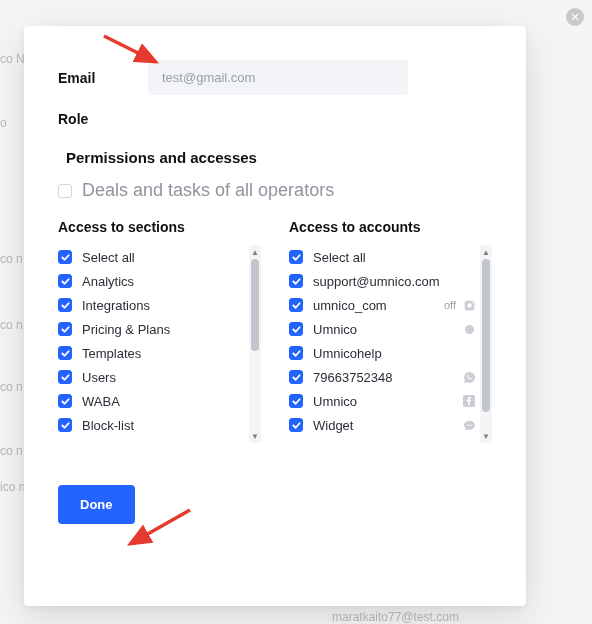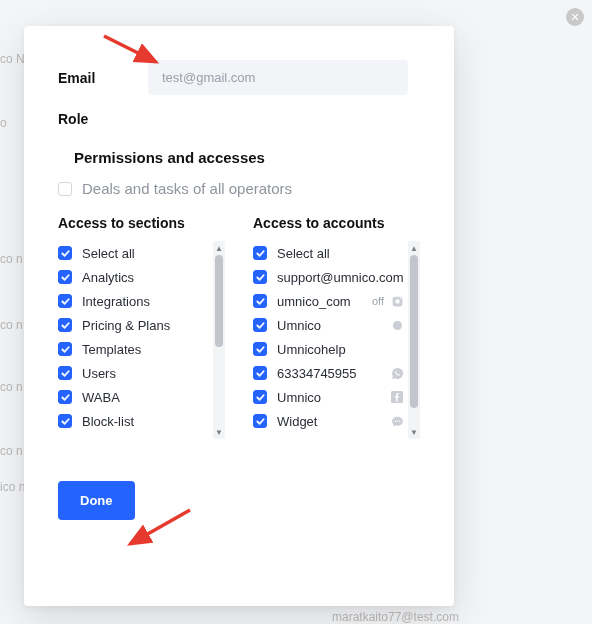--- a/index.html
+++ b/index.html
@@ -30,21 +30,21 @@
     display: flex; align-items: center; justify-content: center;
     cursor: pointer;
     font-size: 11px;
     color: #fff;
     line-height: 1;
   }
   .modal {
     position: absolute;
     left: 24px;
     top: 26px;
-    width: 430px;
+    width: 502px;
     height: 580px;
     background: #fff;
     border-radius: 4px;
     box-shadow: 0 12px 40px rgba(0,0,0,0.12), 0 2px 6px rgba(0,0,0,0.06);
     padding: 34px 34px 26px 34px;
   }
   .form-row {
     display: flex;
     align-items: center;
     margin-bottom: 16px;
@@ -62,32 +62,32 @@
     border-radius: 4px;
     padding: 10px 14px;
     font-size: 13px;
     color: #9aa0ab;
     outline: none;
   }
   .section-title {
     font-size: 15px;
     font-weight: 700;
     color: #111;
-    margin: 22px 0 14px 16px;
+    margin: 22px 0 14px 8px;
   }
   .sub-title {
     font-size: 14px;
     font-weight: 700;
     color: #111;
     margin: 12px 0 10px 0;
   }
   .perm-row {
     display: flex;
     align-items: center;
-    font-size: 15px;
+    font-size: 18px;
     color: #8f949d;
     margin-bottom: 6px;
   }
   .cb {
     width: 14px; height: 14px;
     border: 1.5px solid #d3d6dd;
     border-radius: 3px;
     margin-right: 10px;
     display: inline-flex;
     align-items: center; justify-content: center;
@@ -345,21 +345,21 @@
                 </svg>
               </span>
               <span class="label">Umnicohelp</span>
             </div>
             <div class="item">
               <span class="cb checked">
                 <svg viewBox="0 0 10 10">
                   <path d="M1.5 5 L4 7.5 L8.5 2.5" stroke="#fff" stroke-width="2" fill="none" stroke-linecap="round"></path>
                 </svg>
               </span>
-              <span class="label">63334745955</span>
+              <span class="label">79663752348</span>
               <span class="ic">
                 <svg width="13" height="13" viewBox="0 0 24 24">
                   <path fill="#cbced5" d="M12 2a10 10 0 0 0-8.6 15L2 22l5.2-1.4A10 10 0 1 0 12 2z"></path>
                   <path fill="#fff" d="M9 7c.3 0 .5.1.6.4l.8 1.8c.1.3.1.5-.1.7l-.6.7c.6 1.2 1.6 2.2 2.8 2.8l.7-.6c.2-.2.4-.2.7-.1l1.8.8c.3.1.4.3.4.6 0 .9-.8 1.7-1.7 1.7-3.6 0-6.5-2.9-6.5-6.5 0-.9.8-1.7 1.7-1.7z"></path>
                 </svg>
               </span>
             </div>
             <div class="item">
               <span class="cb checked">
                 <svg viewBox="0 0 10 10">

